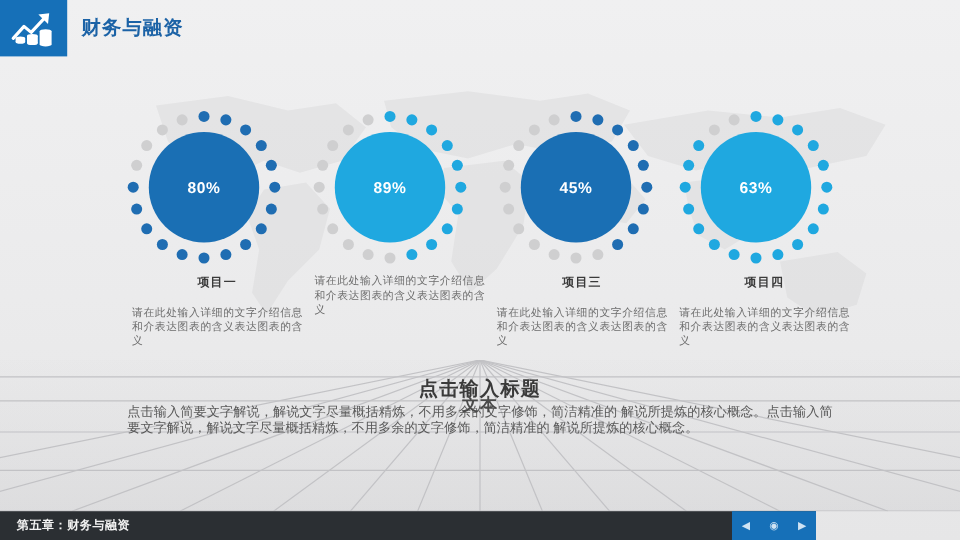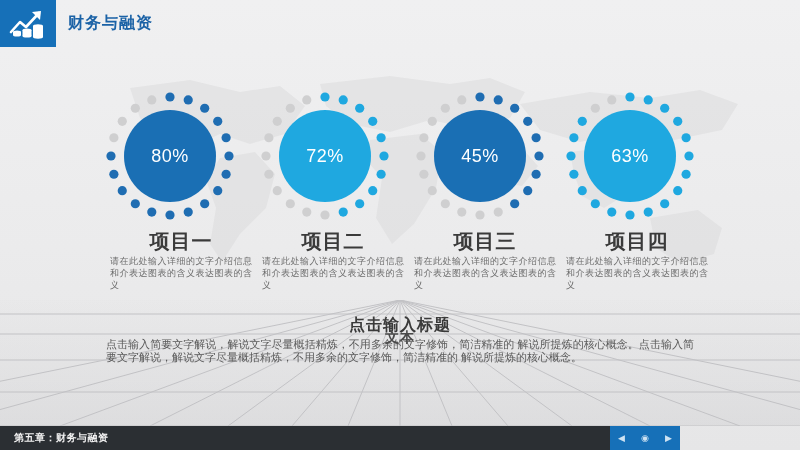--- a/index.html
+++ b/index.html
@@ -58,30 +58,30 @@
   }
   .donut {
     position:absolute; top:0;
     width:140px; height:140px;
   }
   .donut svg { position:absolute; left:0; top:0; width:140px; height:140px; }
   .donut .core {
     position:absolute; left:24px; top:24px;
     width:92px; height:92px; border-radius:50%;
     display:flex; align-items:center; justify-content:center;
-    color:#fff; font-size:18px; font-weight:normal;
+    color:#fff; font-size:13px; font-weight:bold;
     letter-spacing:.5px;
   }
 
   
   .items { position:absolute; left:0; top:228px; width:800px; height:90px; }
   .item { position:absolute; top:0; width:150px; text-align:center; }
   .item .item-title {
-    font-size:20px; font-weight:bold; color:#3a3a3a;
-    letter-spacing:1px; margin-bottom:0;
+    font-size:10px; font-weight:bold; color:#3a3a3a;
+    letter-spacing:1px; margin-bottom:12px;
   }
   .item .item-body {
     font-size:9px; color:#6d6d6d; line-height:12px;
     text-align:justify; padding:0 4px;
   }
 
   
   .center-block {
     position:absolute; left:100px; top:316px; width:600px;
     text-align:center;
@@ -240,21 +240,21 @@
           <circle cx="51.77" cy="126.11" r="4.6" fill="#cfcfd0"></circle>
           <circle cx="35.32" cy="117.73" r="4.6" fill="#cfcfd0"></circle>
           <circle cx="22.27" cy="104.68" r="4.6" fill="#cfcfd0"></circle>
           <circle cx="13.89" cy="88.23" r="4.6" fill="#cfcfd0"></circle>
           <circle cx="11.00" cy="70.00" r="4.6" fill="#cfcfd0"></circle>
           <circle cx="13.89" cy="51.77" r="4.6" fill="#cfcfd0"></circle>
           <circle cx="22.27" cy="35.32" r="4.6" fill="#cfcfd0"></circle>
           <circle cx="35.32" cy="22.27" r="4.6" fill="#cfcfd0"></circle>
           <circle cx="51.77" cy="13.89" r="4.6" fill="#cfcfd0"></circle>
         </svg>
-      <div class="core" id="core1" style="background: rgb(31, 168, 224);">72%</div>
+      <div class="core" id="core1" style="background: rgb(31, 168, 224);">89%</div>
     </div>
     <div class="donut" id="donut2" style="left:410px">
       <svg id="dots2" viewBox="0 0 140 140" aria-hidden="true">
           <circle cx="70.00" cy="11.00" r="4.6" fill="#1f6db2"></circle>
           <circle cx="88.23" cy="13.89" r="4.6" fill="#1f6db2"></circle>
           <circle cx="104.68" cy="22.27" r="4.6" fill="#1f6db2"></circle>
           <circle cx="117.73" cy="35.32" r="4.6" fill="#1f6db2"></circle>
           <circle cx="126.11" cy="51.77" r="4.6" fill="#1f6db2"></circle>
           <circle cx="129.00" cy="70.00" r="4.6" fill="#1f6db2"></circle>
           <circle cx="126.11" cy="88.23" r="4.6" fill="#1f6db2"></circle>
@@ -300,21 +300,20 @@
       <div class="core" id="core3" style="background: rgb(31, 168, 224);">63%</div>
     </div>
   </div>
 
   <div class="items">
     <div class="item" style="left:106px">
       <div class="item-title">项目一</div>
       <div class="item-body">请在此处输入详细的文字介绍信息和介表达图表的含义表达图表的含义</div>
     </div>
     <div class="item" style="left:258px">
-      <div class="item-title">项目二</div>
       <div class="item-body">请在此处输入详细的文字介绍信息和介表达图表的含义表达图表的含义</div>
     </div>
     <div class="item" style="left:410px">
       <div class="item-title">项目三</div>
       <div class="item-body">请在此处输入详细的文字介绍信息和介表达图表的含义表达图表的含义</div>
     </div>
     <div class="item" style="left:562px">
       <div class="item-title">项目四</div>
       <div class="item-body">请在此处输入详细的文字介绍信息和介表达图表的含义表达图表的含义</div>
     </div>

